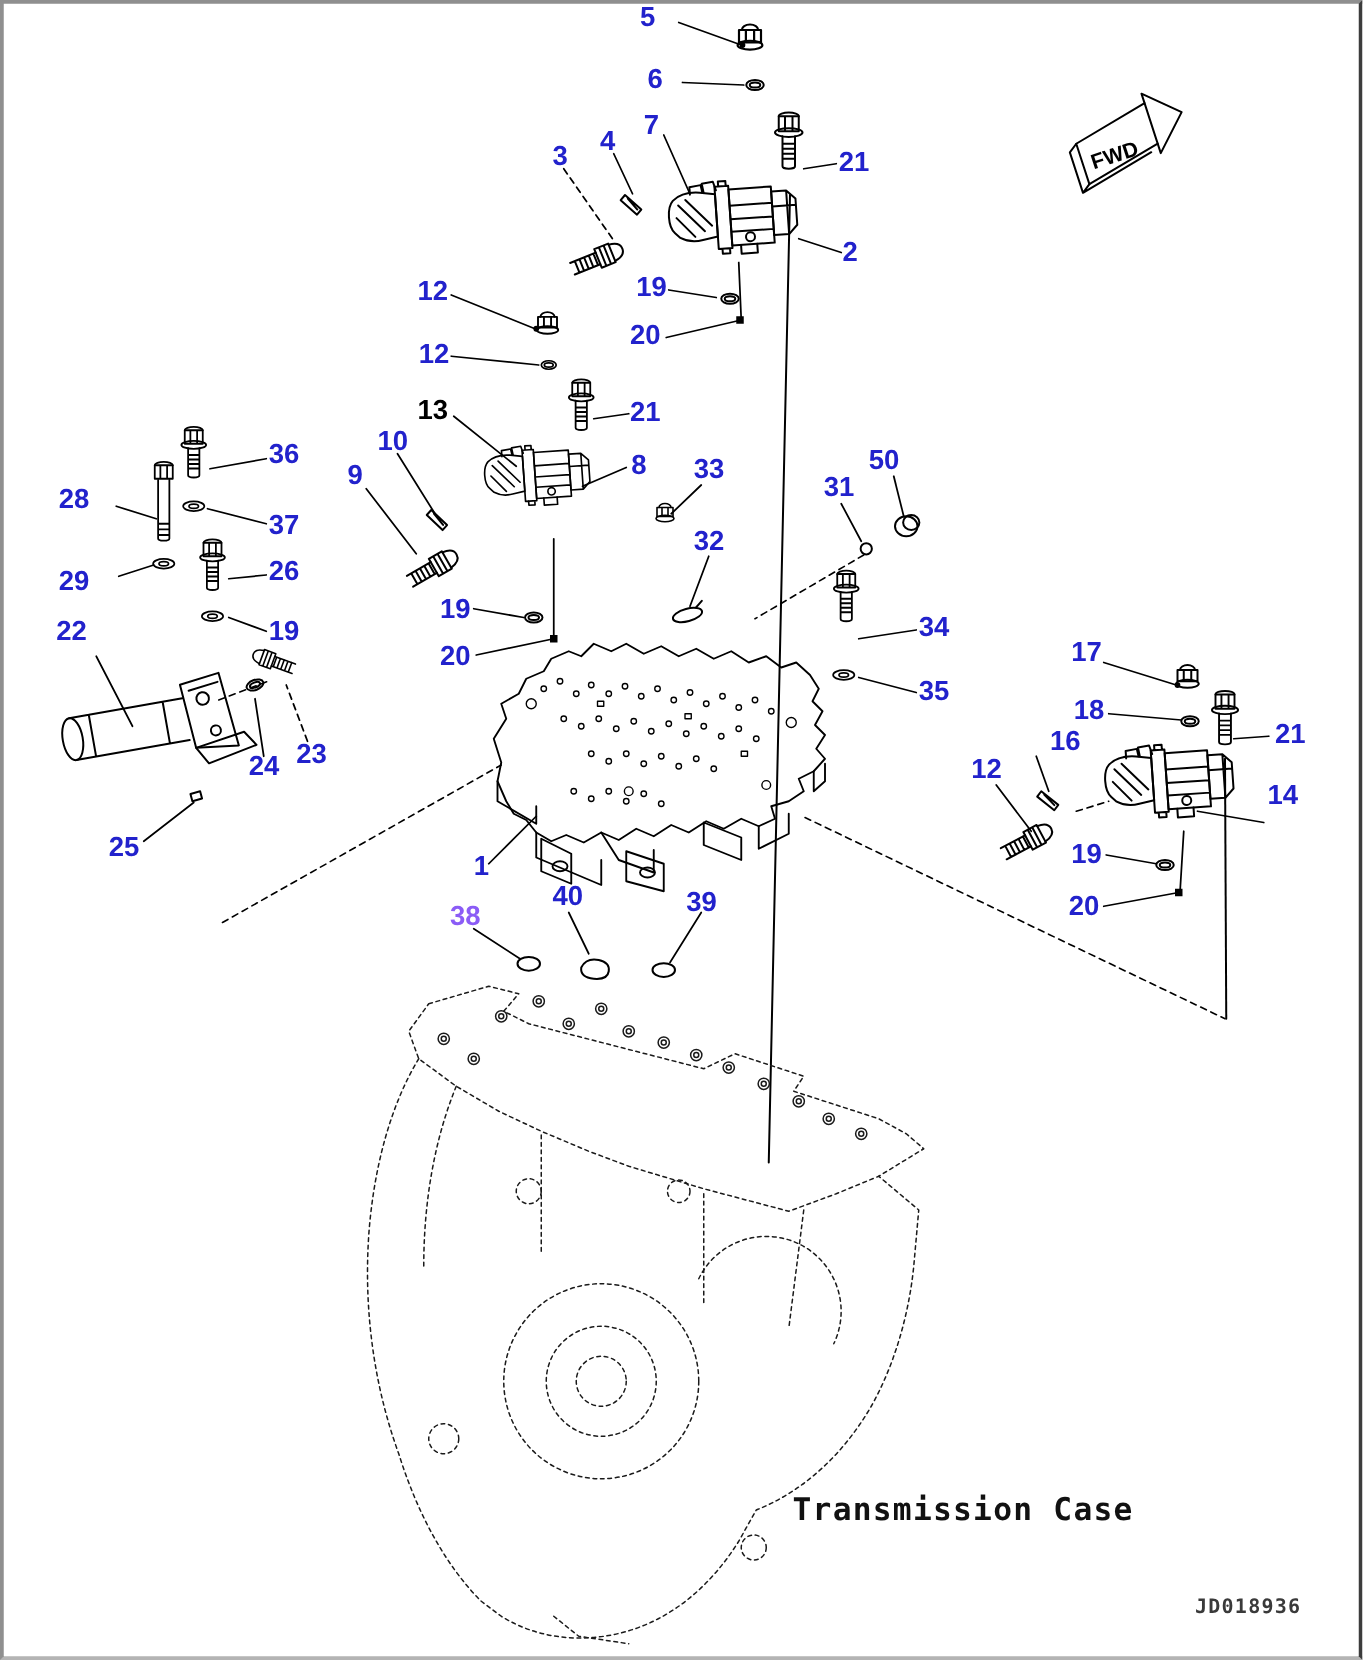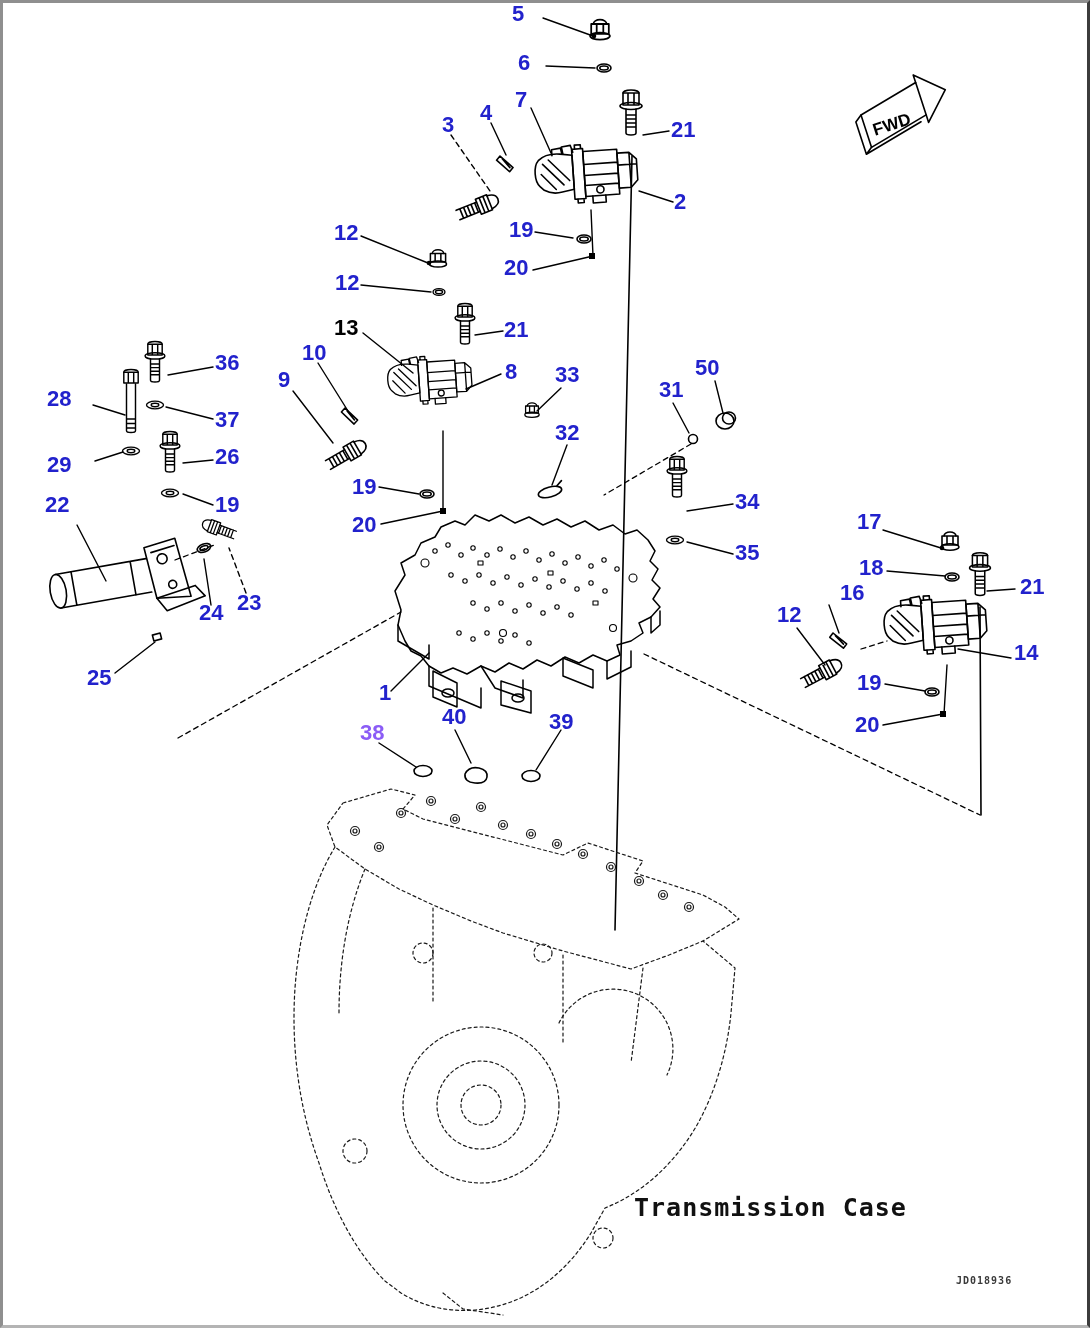--- a/index.html
+++ b/index.html
@@ -14,21 +14,21 @@
   .callout {
     position:absolute; font:700 22px "Liberation Sans", sans-serif;
     line-height:1; white-space:nowrap; user-select:none;
   }
   .caption {
     position:absolute; color:#111;
     font-family:"DejaVu Sans Mono","Liberation Mono", monospace;
   }
   #caption-jp { left:630px; top:1159px; font-size:18px; letter-spacing:2px; font-weight:700; }
   #caption-en { left:631px; top:1190px; font-size:25px; letter-spacing:1px; font-weight:700; }
-  #doc-id { left:953px; top:1272px; font-size:10px; letter-spacing:1px; color:#3a3a3a; font-weight:700; }
+  #doc-id { left:953px; top:1272px; font-size:16px; letter-spacing:1px; color:#3a3a3a; font-weight:700; }
 </style>
 </head>
 <body>
 
 <div id="frame">
 
 <svg width="1090" height="1328" viewBox="0 0 1090 1328" fill="none" stroke="#000" stroke-width="1.6" stroke-linecap="round" stroke-linejoin="round">
 
   <defs>
     <g id="bolt">
@@ -338,21 +338,21 @@
       <span class="callout" style="left: 42px; top: 491px; color: rgb(34, 34, 204);">22</span>
       <span class="callout" style="left: 692px; top: 354px; color: rgb(34, 34, 204);">50</span>
       <span class="callout" style="left: 656px; top: 376px; color: rgb(34, 34, 204);">31</span>
       <span class="callout" style="left: 732px; top: 488px; color: rgb(34, 34, 204);">34</span>
       <span class="callout" style="left: 732px; top: 539px; color: rgb(34, 34, 204);">35</span>
       <span class="callout" style="left: 854px; top: 508px; color: rgb(34, 34, 204);">17</span>
       <span class="callout" style="left: 856px; top: 554px; color: rgb(34, 34, 204);">18</span>
       <span class="callout" style="left: 1017px; top: 573px; color: rgb(34, 34, 204);">21</span>
       <span class="callout" style="left: 811px; top: 579px; color: rgb(34, 34, 204); margin-left: 26px;">16</span>
       <span class="callout" style="left: 774px; top: 601px; color: rgb(34, 34, 204);">12</span>
-      <span class="callout" style="left: 1011px; top: 639px; color: rgb(34, 34, 204);">14</span>
+      <span class="callout" style="left: 1011px; top: 622px; color: rgb(34, 34, 204);">14</span>
       <span class="callout" style="left: 854px; top: 669px; color: rgb(34, 34, 204);">19</span>
       <span class="callout" style="left: 852px; top: 711px; color: rgb(34, 34, 204);">20</span>
       <span class="callout" style="left: 349px; top: 473px; color: rgb(34, 34, 204);">19</span>
       <span class="callout" style="left: 349px; top: 511px; color: rgb(34, 34, 204);">20</span>
       <span class="callout" style="left: 234px; top: 589px; color: rgb(34, 34, 204);">23</span>
       <span class="callout" style="left: 196px; top: 599px; color: rgb(34, 34, 204);">24</span>
       <span class="callout" style="left: 84px; top: 664px; color: rgb(34, 34, 204);">25</span>
       <span class="callout" style="left: 376px; top: 679px; color: rgb(34, 34, 204);">1</span>
       <span class="callout" style="left: 357px; top: 719px; color: #8b5cf6;">38</span>
       <span class="callout" style="left: 439px; top: 703px; color: rgb(34, 34, 204);">40</span>

